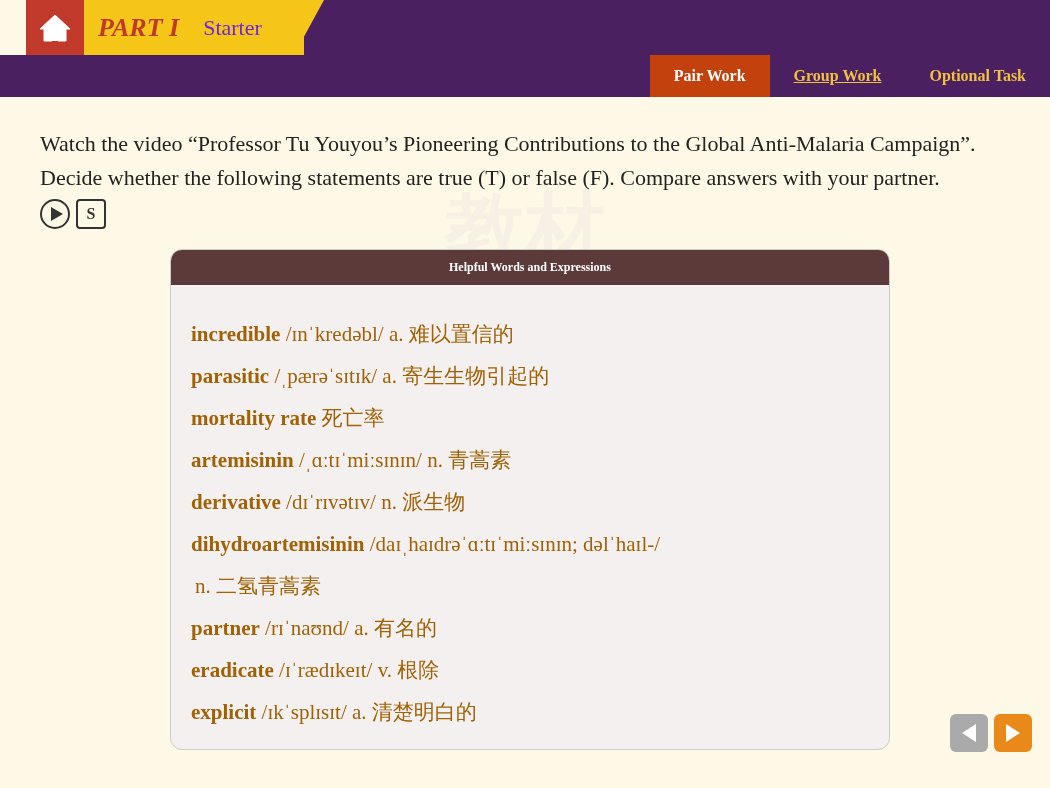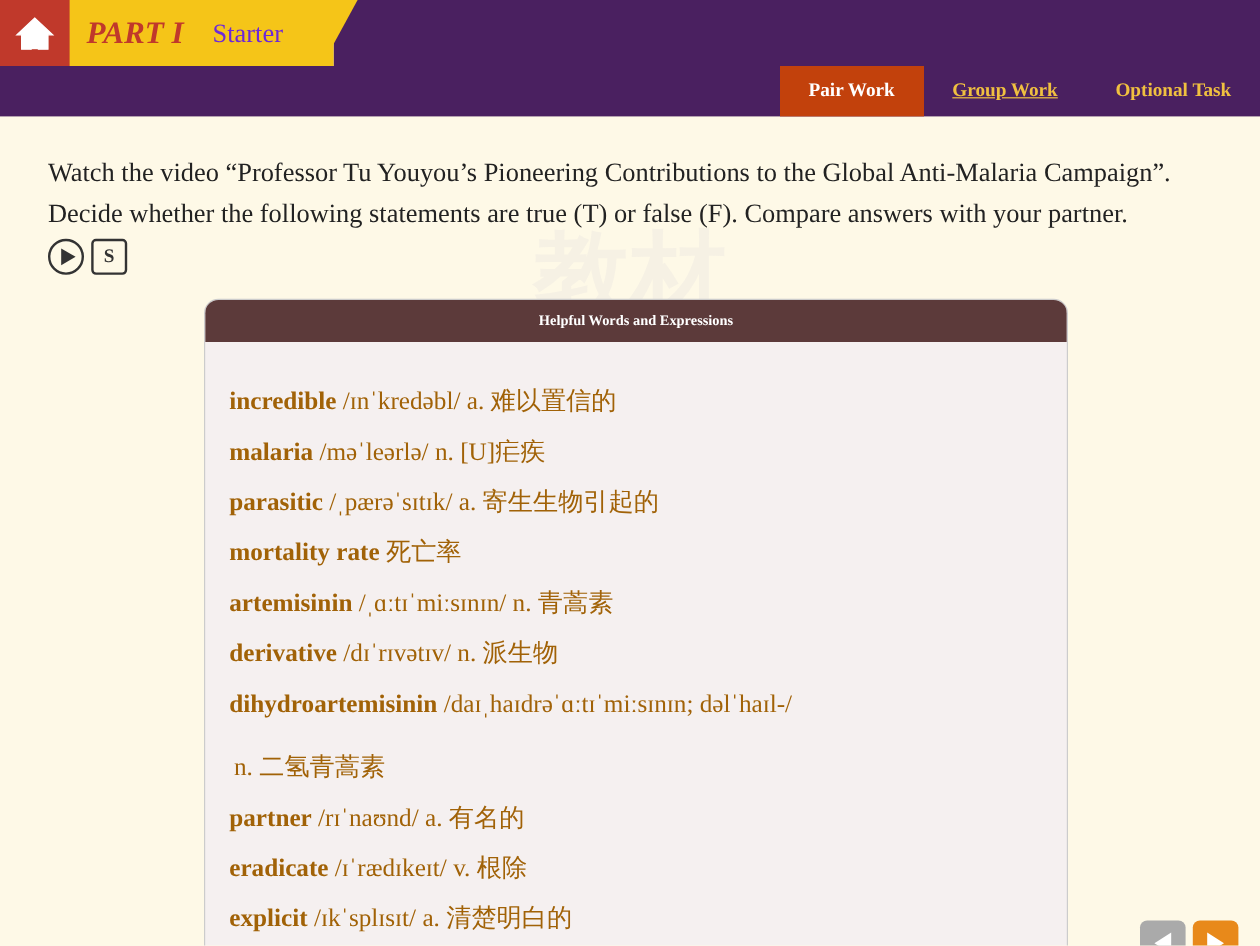--- a/index.html
+++ b/index.html
@@ -154,20 +154,21 @@
     .arrow-right {
       border-top: 9px solid transparent;
       border-bottom: 9px solid transparent;
       border-left: 14px solid #fff;
     }
 
     
     .top-header {
       display: flex;
       height: 55px;
+      margin-left: 26px;
     }
     .top-header-yellow {
       background: #f5c518;
       display: flex;
       align-items: center;
       padding-right: 30px;
       position: relative;
     }
     .top-header-yellow::after {
       content: '';
@@ -238,27 +239,26 @@
         <span class="play-triangle"></span>
       </span>
       <span class="s-box">S</span>
     </span>
   </p>
 
   <div class="helpful-box">
     <div class="helpful-header">Helpful Words and Expressions</div>
     <div class="helpful-body">
       <p><strong>incredible</strong> <span class="phonetic">/ɪnˈkredəbl/</span> <span class="pos">a.</span> 难以置信的</p>
-      <p><strong>malaria</strong> <span class="phonetic">/məˈleərlə/</span> <span class="pos">n.</span> [U]疟疾</p>
       <p><strong>parasitic</strong> <span class="phonetic">/ˌpærəˈsɪtɪk/</span> <span class="pos">a.</span> 寄生生物引起的</p>
       <p><strong>mortality rate</strong> 死亡率</p>
       <p><strong>artemisinin</strong> <span class="phonetic">/ˌɑːtɪˈmiːsɪnɪn/</span> <span class="pos">n.</span> 青蒿素</p>
       <p><strong>derivative</strong> <span class="phonetic">/dɪˈrɪvətɪv/</span> <span class="pos">n.</span> 派生物</p>
       <p><strong>dihydroartemisinin</strong> <span class="phonetic">/daɪˌhaɪdrəˈɑːtɪˈmiːsɪnɪn; dəlˈhaɪl-/</span></p>
-      <p style="padding-left:4px;margin-top:11px;"><span class="pos">n.</span> 二氢青蒿素</p>
+      <p style="padding-left:4px;"><span class="pos">n.</span> 二氢青蒿素</p>
       <p><strong>partner</strong> <span class="phonetic">/rɪˈnaʊnd/</span> <span class="pos">a.</span> 有名的</p>
       <p><strong>eradicate</strong> <span class="phonetic">/ɪˈrædɪkeɪt/</span> <span class="pos">v.</span> 根除</p>
       <p><strong>explicit</strong> <span class="phonetic">/ɪkˈsplɪsɪt/</span> <span class="pos">a.</span> 清楚明白的</p>
     </div>
   </div>
 
   <div class="bottom-nav">
     <div class="nav-btn nav-btn-prev">
       <span class="nav-arrow arrow-left"></span>
     </div>

